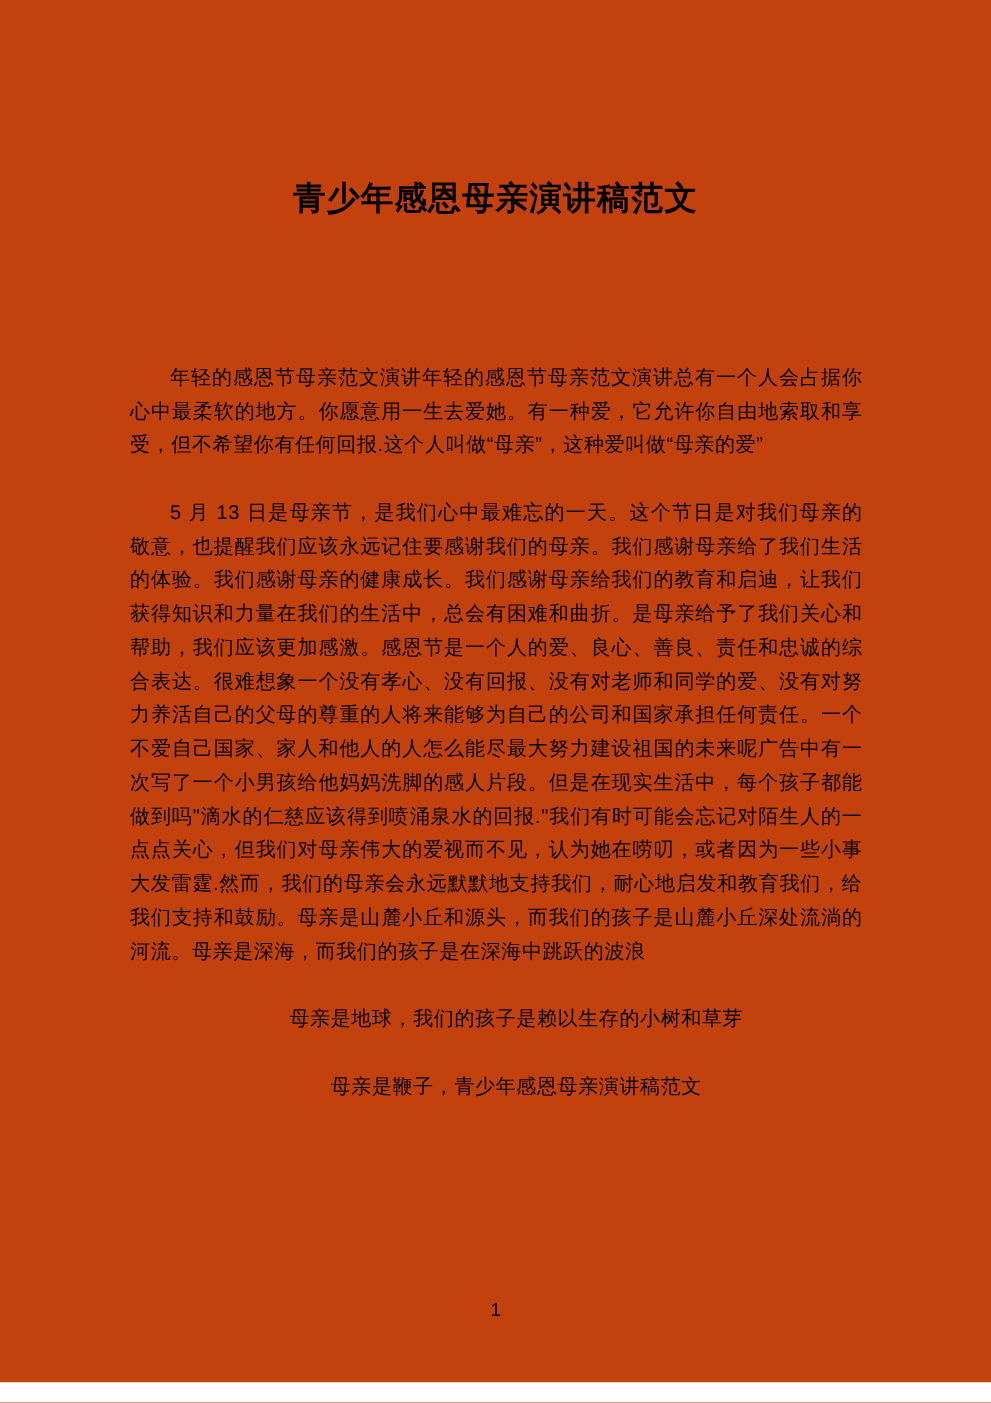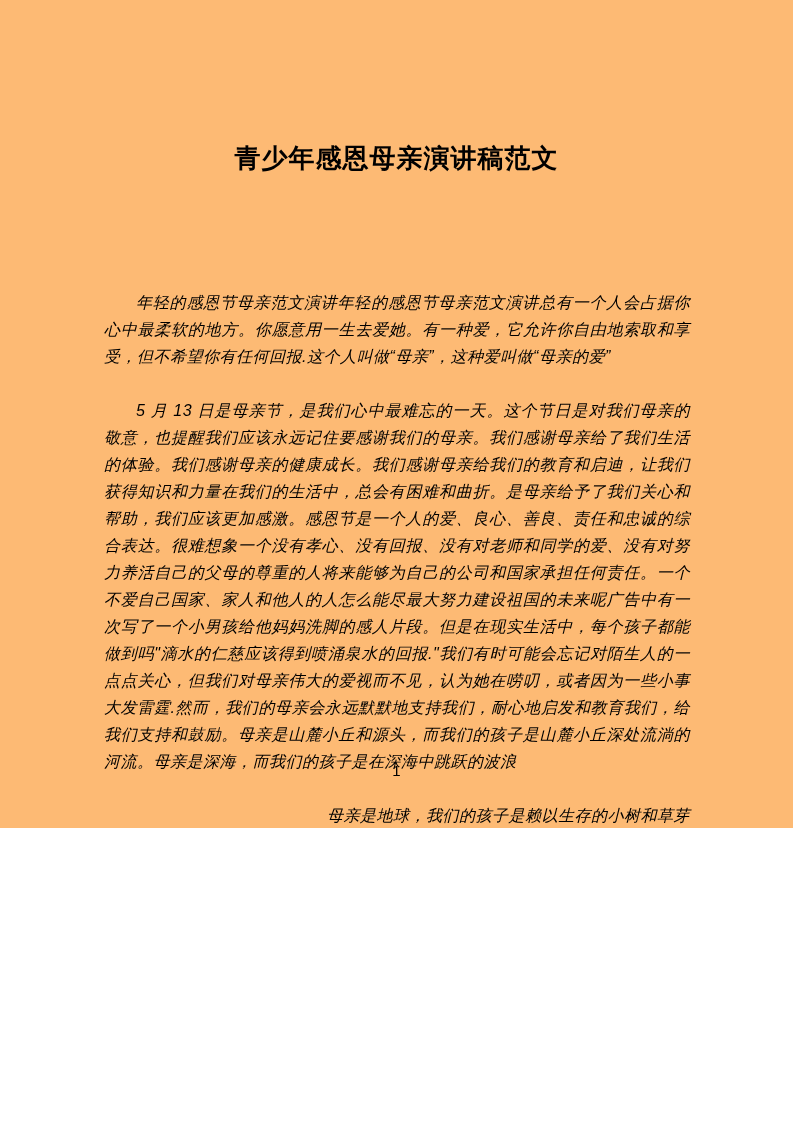--- a/index.html
+++ b/index.html
@@ -3,55 +3,54 @@
 <meta charset="utf-8">
 <style>
   html, body {
     margin: 0;
     padding: 0;
     background: #ffffff;
   }
   .page {
     position: relative;
     width: 793px;
-    height: 828px;
+    height: 1106px;
     margin: 0 auto;
-    background: #fdba74;
+    background: #c2410c;
     color: #000000;
     font-family: "Liberation Sans", "DejaVu Sans", sans-serif;
     overflow: hidden;
     box-sizing: border-box;
   }
   .doc-title {
     margin: 0;
     padding-top: 141px;
     text-align: center;
     font-size: 26px;
     line-height: 35px;
     font-weight: bold;
     letter-spacing: 1px;
   }
   .content {
     padding: 0 103px 0 104px; 
-    font-style: italic;
   }
   .para {
     margin: 0 0 27px 0;
     font-size: 16px;
     line-height: 27px;
     letter-spacing: 0.5px;
     text-align: justify;
     text-indent: 2em;
     word-break: break-all;
   }
   .para.first {
     margin-top: 113px; 
   }
   .para.quote {
-    text-align: right;
+    text-align: center;
   }
   .page-number {
     position: absolute;
     left: 0;
     right: 0;
     bottom: 48px;
     text-align: center;
     font-size: 15px;
     line-height: 18px;
     color: #000000;

